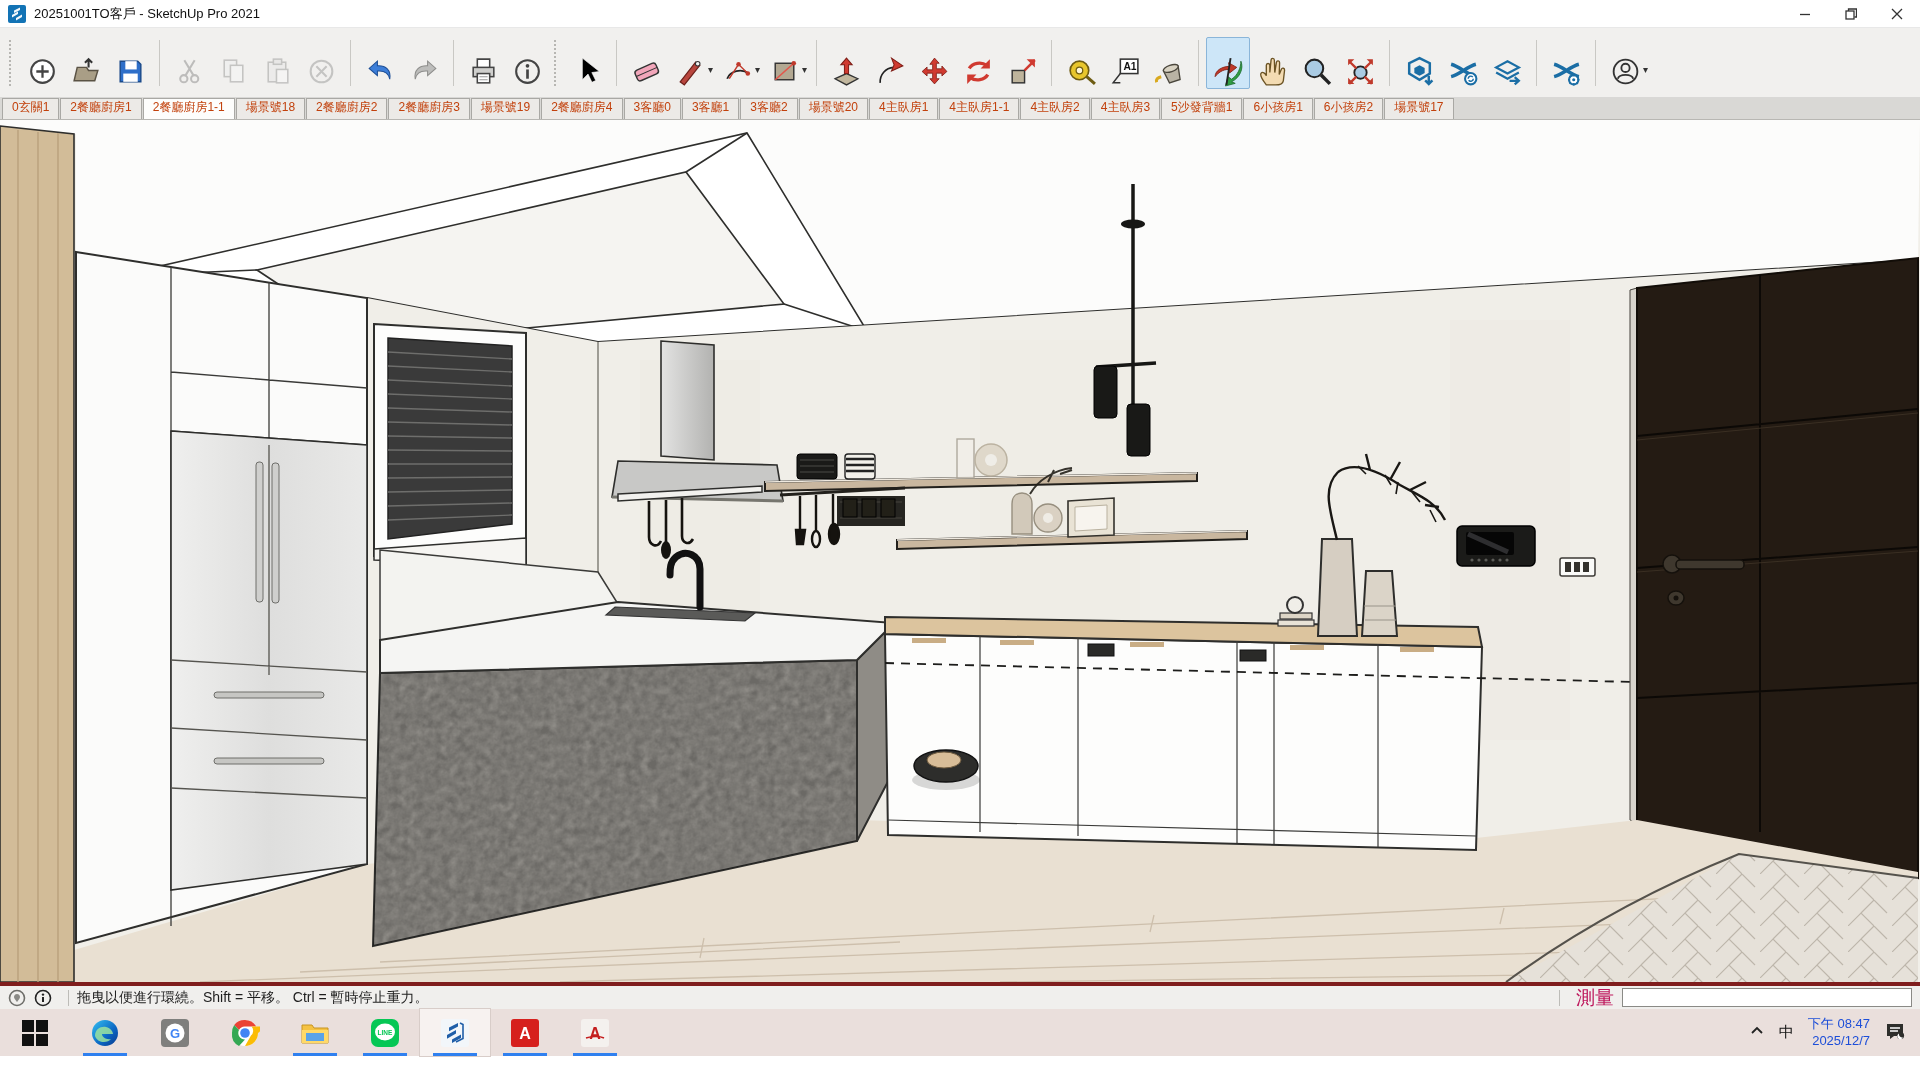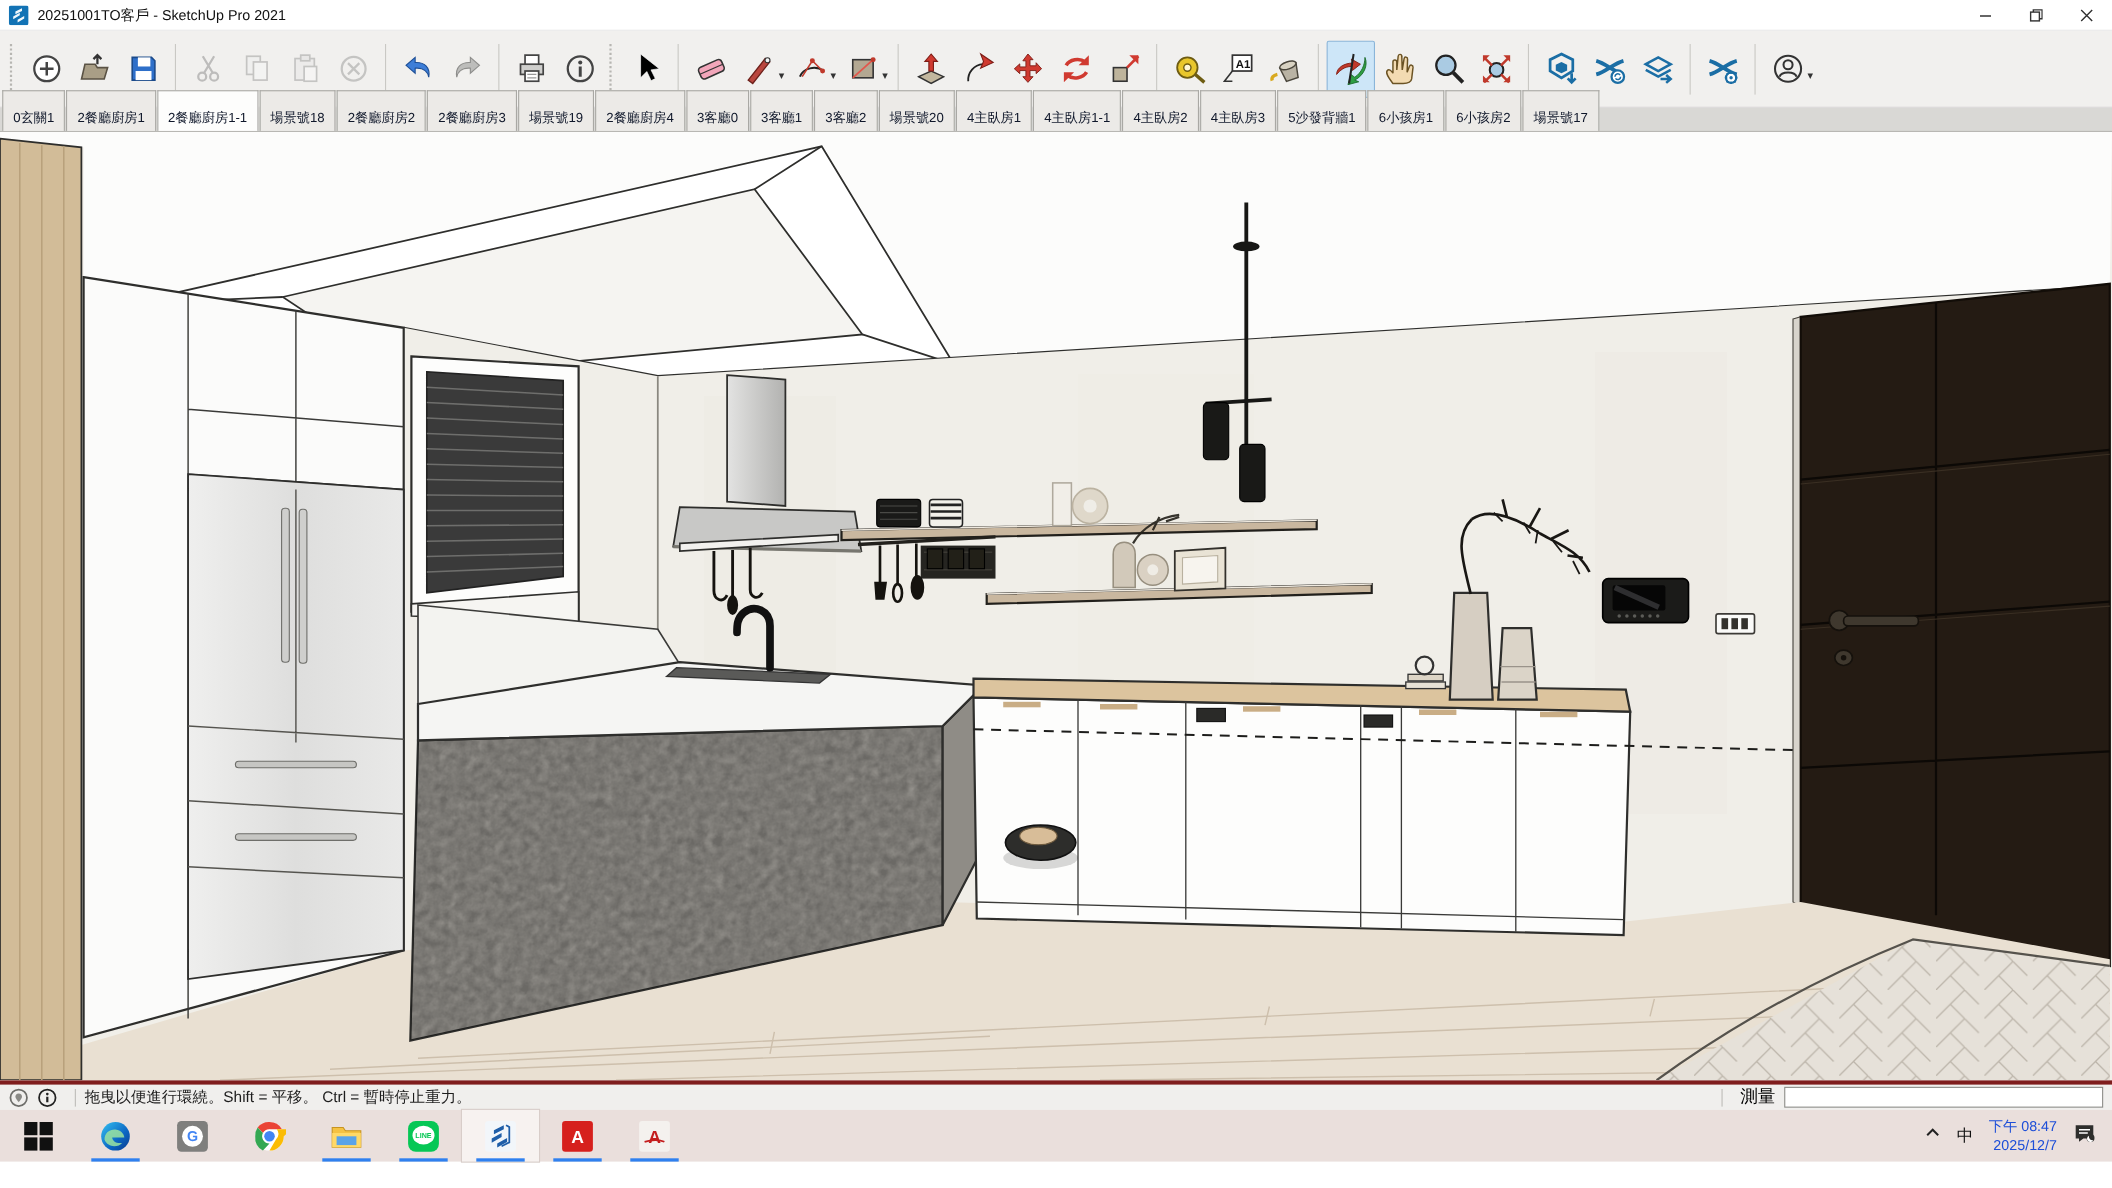--- a/index.html
+++ b/index.html
@@ -20,46 +20,46 @@
   .menubar { height:24px; background:#f2f1f0; display:flex; align-items:center;
     padding-left:6px; border-bottom:1px solid #e3e2e0; }
   .menu-item { font-size:13px; color:#151515; padding:0 11px; height:100%;
     display:flex; align-items:center; cursor:default; }
 
   
   .toolbar { height:70px; background:#f1f0ee; display:flex; align-items:center;
     padding:0 4px; border-bottom:1px solid #d9d8d6; }
   .grip { width:6px; height:46px; border-left:2px dotted #b7b6b2; margin:0 5px; }
   .tsep { width:1px; height:46px; background:#c9c8c4; margin:0 7px; }
-  .tool { width:44px; height:52px; display:flex; align-items:center; justify-content:center;
+  .tool { width:44px; height:52px; display:flex; align-items:flex-end; justify-content:center;
     border:1px solid transparent; border-radius:2px; }
   .tool svg { width:33px; height:33px; }
   .tool.disabled { opacity:.42; filter:grayscale(1); }
   .tool.active { background:#cde6f8; border-color:#8ab5d9; }
   .caret { font-size:10px; color:#333; margin:14px 2px 0 -4px; }
 
   
   .scenetabs { height:22px; background:#d9d8d5; display:flex; align-items:flex-end;
     padding-left:2px; border-bottom:1px solid #b8b7b3; }
-  .tab { font-size:12px; color:#0f172a; background:#eceae7; border:1px solid #a9a8a4;
-    border-bottom:none; padding:16px 9px 3px 9px; margin-right:1px; white-space:nowrap; }
+  .tab { font-size:12px; color:#c2410c; background:#eceae7; border:1px solid #a9a8a4;
+    border-bottom:none; padding:0 9px 3px 9px; margin-right:1px; white-space:nowrap; }
   .tab.active { background:#fdfdfc; font-weight:normal; }
 
   
   .viewport { height:862px; position:relative; background:#f1efe9; overflow:hidden; }
   .viewport svg { position:absolute; left:0; top:0; }
 
   
   .statusbar { height:27px; background:#f0efed; border-top:4px solid #7f1d1d;
     display:flex; align-items:center; padding:0 8px; }
   .sb-ico { width:18px; height:18px; margin-right:8px; }
   .sb-sep { width:1px; height:16px; background:#bdbcb8; margin:0 8px; }
   .sb-hint { font-size:14px; color:#1d1d1d; }
   .sb-right { margin-left:auto; display:flex; align-items:center; }
-  .measure-label { font-size:16px; color:#000000; margin:0 8px; }
+  .measure-label { font-size:19px; color:#be185d; margin:0 8px; }
   .measure-input { width:290px; height:19px; border:1px solid #8a8a86; background:#fff;
     font-size:12px; padding:0 4px; }
 
   
   .taskbar { height:47px; background:#eadfdc; display:flex; align-items:center; }
   .tb-app { width:70px; height:47px; display:flex; align-items:center; justify-content:center;
     position:relative; }
   .tb-app svg, .tb-app .glyph { width:30px; height:30px; }
   .tb-app.running::after { content:""; position:absolute; bottom:0; left:13px; right:13px;
     height:3px; background:#2f80ef; }

